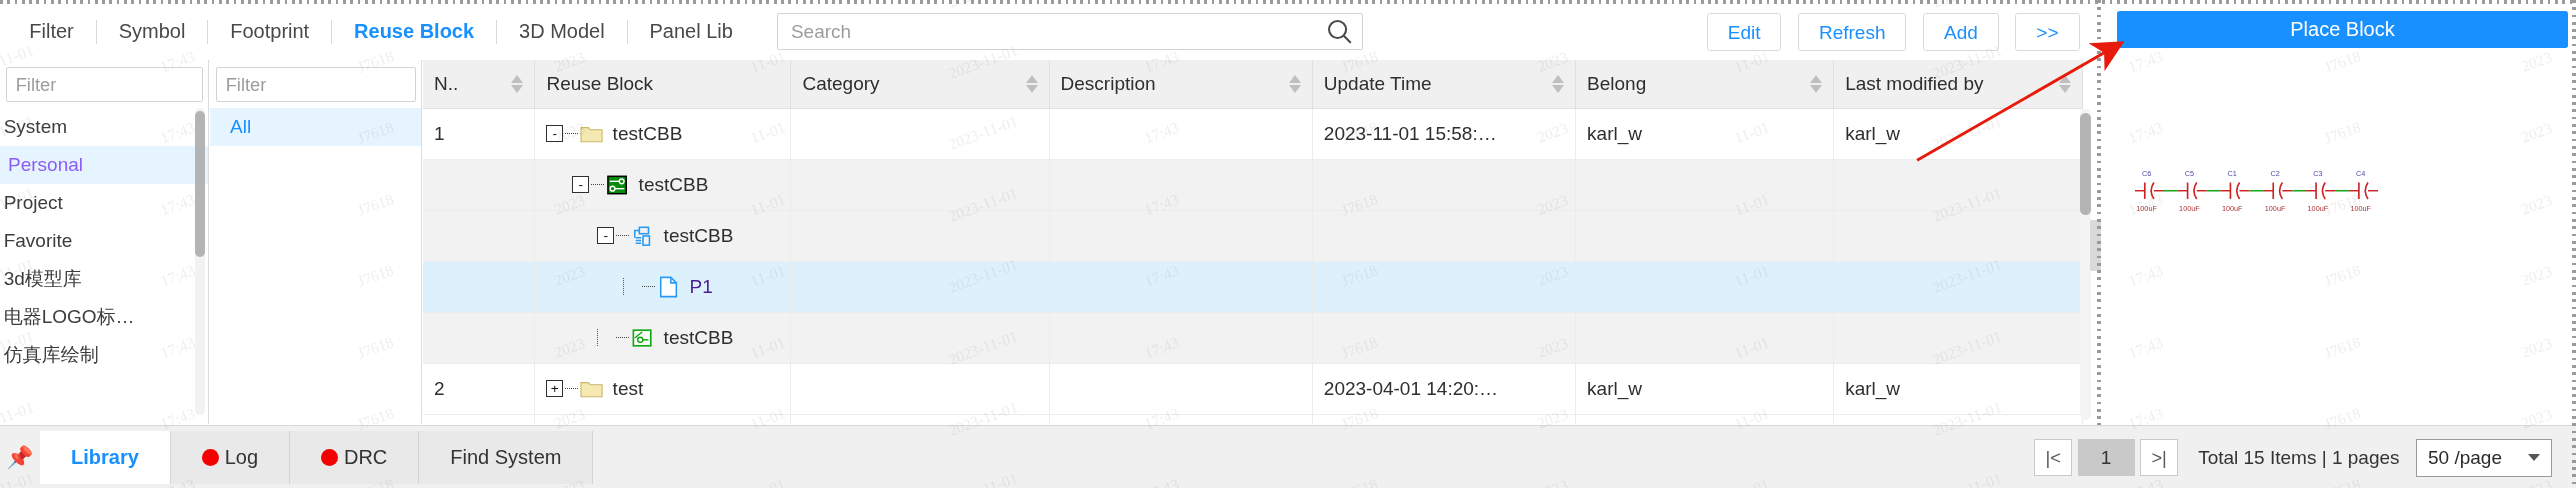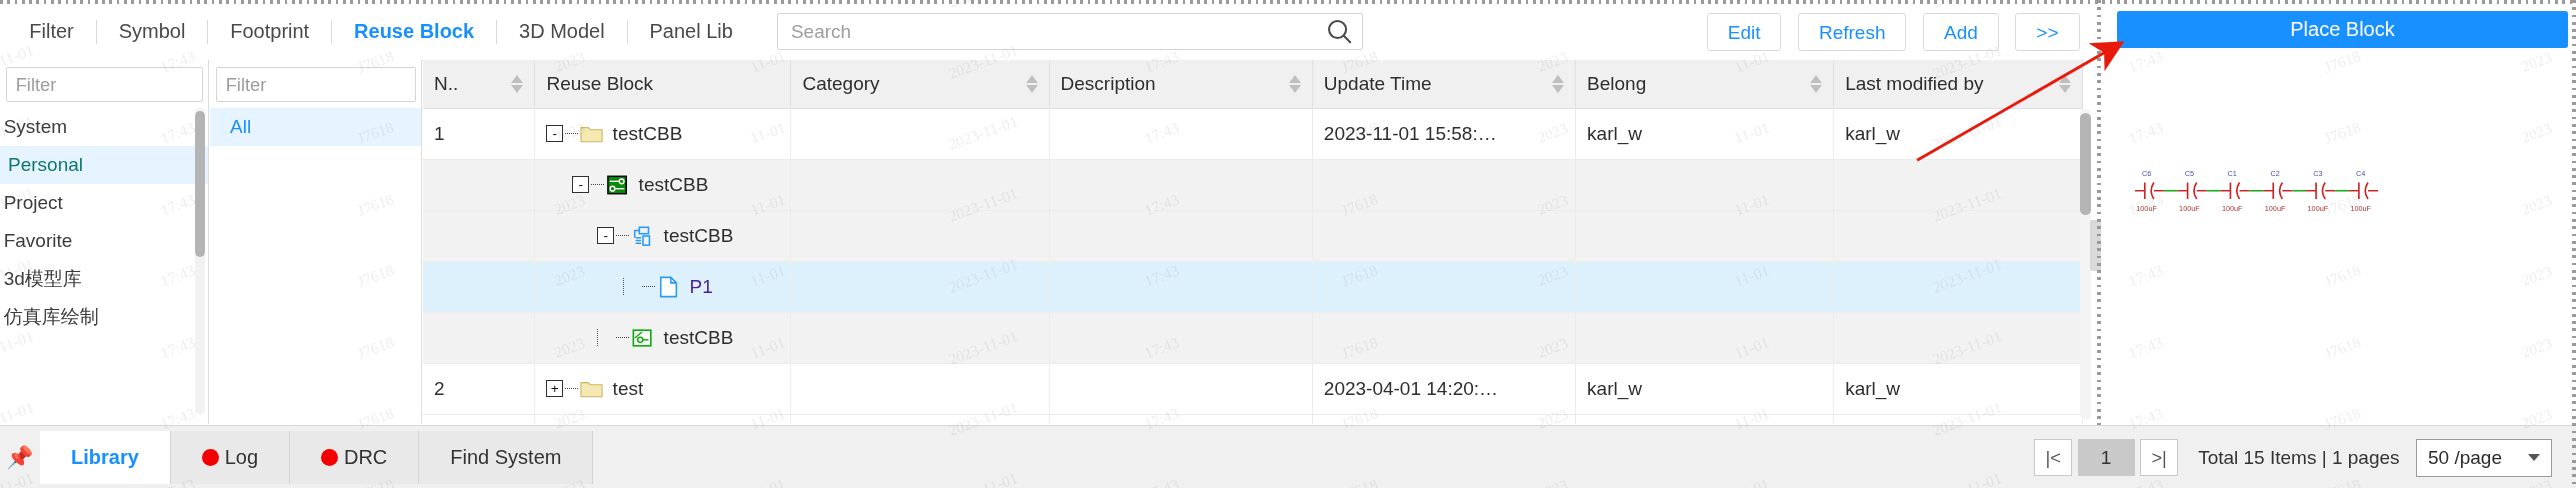--- a/index.html
+++ b/index.html
@@ -77,21 +77,21 @@
   .filterbox input {
     flex:1; border:0; outline:0; font-size:18.3px; color:#555; padding:0 9.2px;
     background:transparent; font-family:"Liberation Sans",sans-serif;
   }
   .filterbox input::placeholder { color:#9d9d9d; }
   .cat-list { margin-top:5.5px; position:relative; height:311px; }
   .cat-item {
     height:38px; line-height:38px; padding-left:3.7px; font-size:19px;
     color:#3c3c3c; cursor:pointer; white-space:nowrap; overflow:hidden;
   }
-  .cat-item.active { background:#e5f4ff; color:#0f766e;padding-left:8px; }
+  .cat-item.active { background:#e5f4ff; color:#8b5cf6;padding-left:8px; }
   .vscroll-track {
     position:absolute; right:2.7px; top:0; width:10px; height:307px; background:#f2f2f2;
     border-radius:5.5px;
   }
   .vscroll-thumb {
     position:absolute; right:2.7px; top:3.7px; width:10px; height:146px;
     background:#b4b4b4; border-radius:5.5px; cursor:pointer;
   }
 
   
@@ -251,20 +251,21 @@
         <line x1="15.3" y1="15.3" x2="20.3" y2="20.3" stroke="#4a4a4a" stroke-width="1.7" stroke-linecap="round"></line>
       </svg>
     </div>
     <div class="cat-list">
       <div id="cat-items">
           <div class="cat-item">System</div>
           <div class="cat-item active">Personal</div>
           <div class="cat-item">Project</div>
           <div class="cat-item">Favorite</div>
           <div class="cat-item">3d模型库</div>
+          <div class="cat-item">电器LOGO标…</div>
           <div class="cat-item">仿真库绘制</div>
         </div>
       <div class="vscroll-track"></div>
       <div class="vscroll-thumb"></div>
     </div>
   </div>
 
   <div class="sub-panel">
     <div class="filterbox">
       <input type="text" placeholder="Filter" style="">

